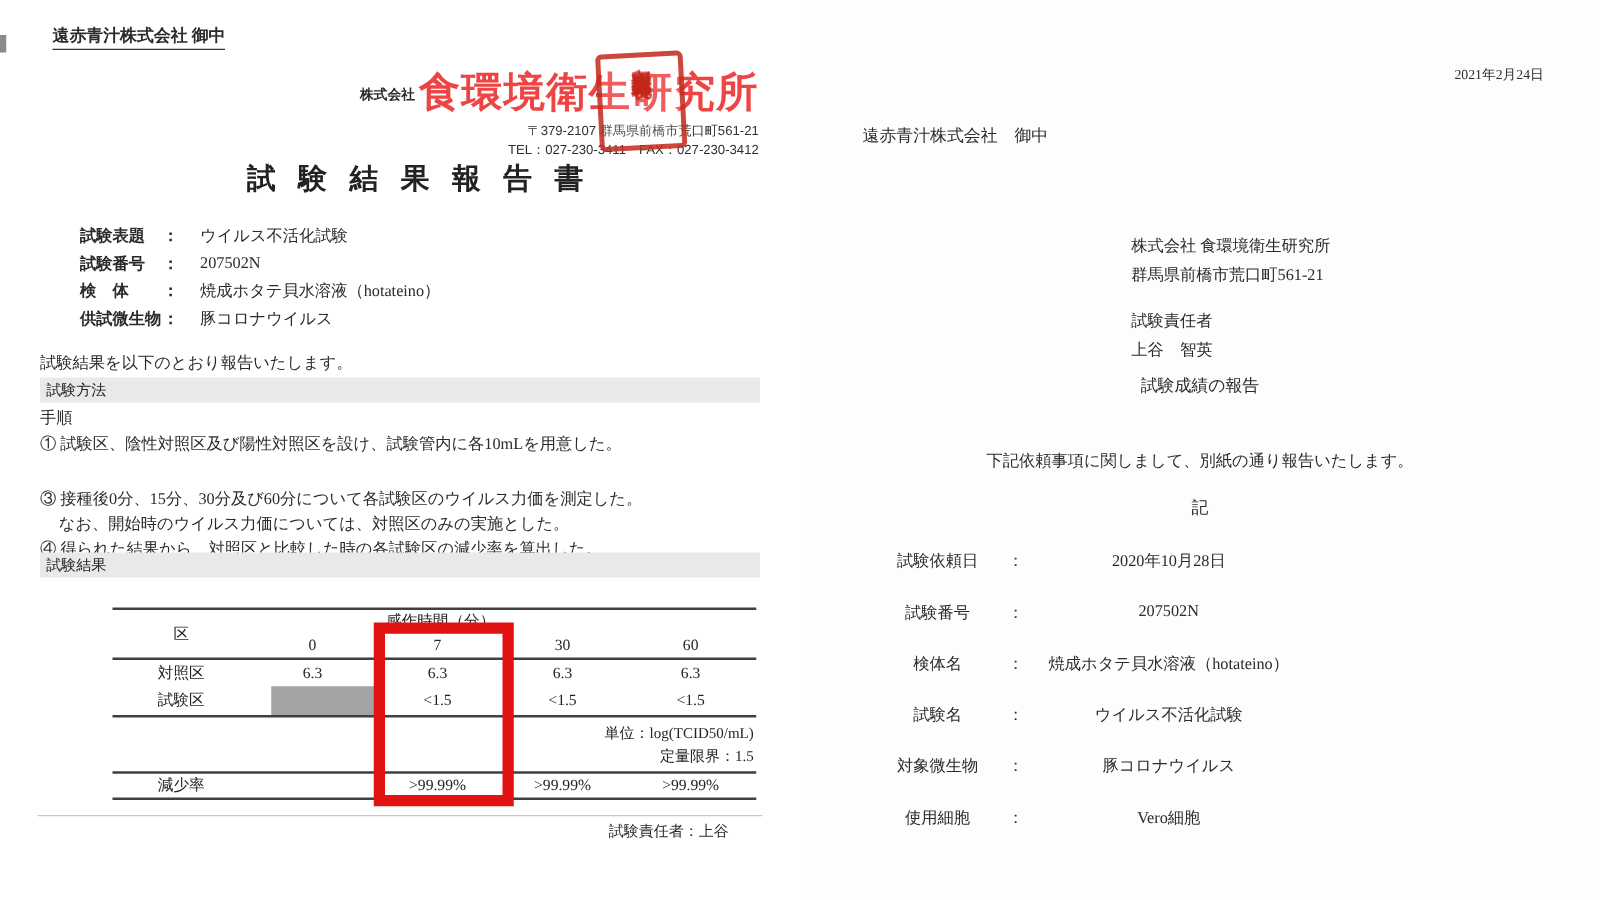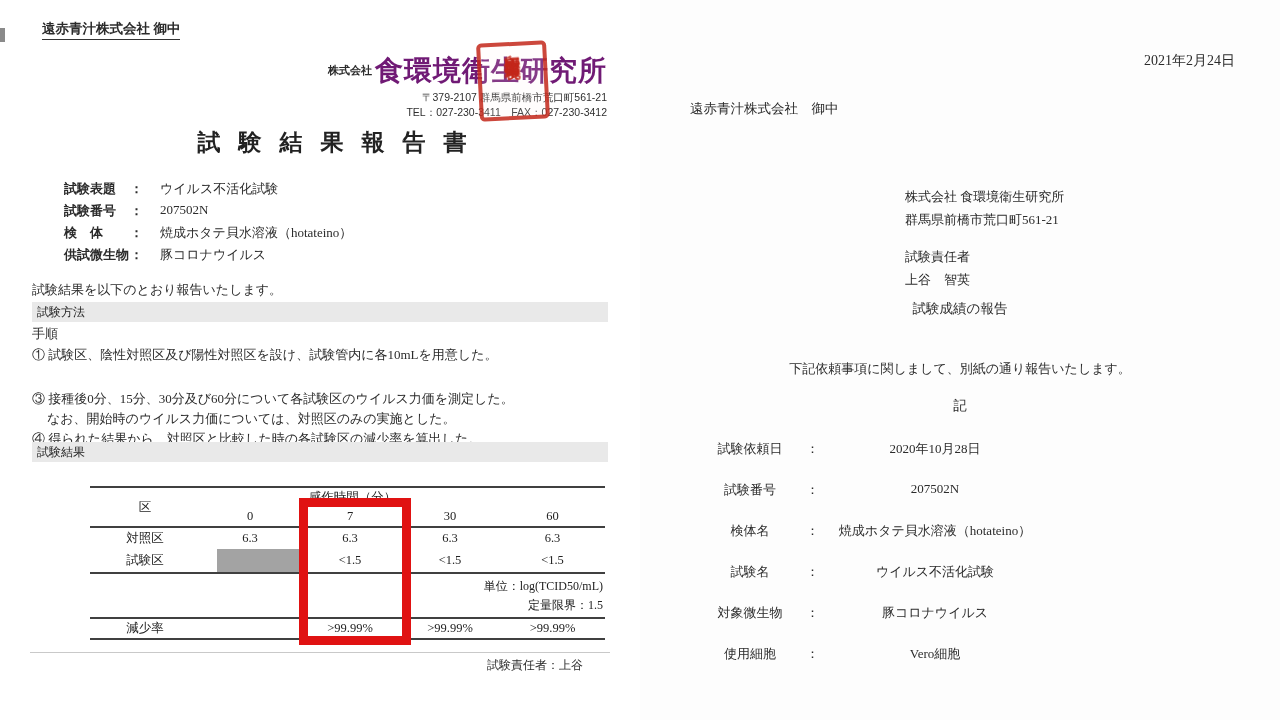--- a/index.html
+++ b/index.html
@@ -12,21 +12,21 @@
   .page.left{left:0;width:640px;}
   .page.right{left:640px;width:640px;background:#fdfdfd;}
   .abs{position:absolute;white-space:nowrap;}
 
   
   .corner-mark{position:absolute;left:0;top:28px;width:5px;height:14px;background:#8a8a8a;}
   .addressee-l{left:42px;top:20px;font-size:13.5px;font-weight:bold;border-bottom:1.2px solid #333;padding-bottom:1px;}
   .letterhead{position:absolute;right:33px;top:52px;text-align:right;font-family:"Liberation Sans","DejaVu Sans",sans-serif;}
   .logo-line{white-space:nowrap;}
   .logo-prefix{font-size:11px;font-weight:bold;vertical-align:6px;margin-right:3px;}
-  .logo-name{font-size:28px;font-weight:bold;letter-spacing:1px;color:#701a75;}
+  .logo-name{font-size:33px;font-weight:bold;letter-spacing:1px;color:#ef4444;}
   .logo-addr,.logo-tel{font-size:10.5px;color:#2f2f2f;margin-top:1px;}
   .seal{
     position:absolute;left:478px;top:42px;width:62px;height:70px;
     border:4px solid rgba(195,39,26,0.85);border-radius:5px;
     transform:rotate(-3deg);background:rgba(255,244,242,0.15);
     display:flex;align-items:center;justify-content:center;z-index:3;
   }
   .seal-text{
     writing-mode:vertical-rl;font-size:16px;line-height:18px;font-weight:bold;
     color:rgba(195,39,26,0.8);letter-spacing:-1px;height:60px;
@@ -52,21 +52,21 @@
   .rtable{border-top:2px solid #404040;}
   .units-cell{text-align:right !important;font-size:12px;line-height:19px;padding:3px 2px 2px 0 !important;}
   .grayblock{width:84px;height:23px;background:#a3a3a3;margin-left:auto;margin-right:-1px;}
   .redbox{position:absolute;left:299px;top:498px;width:112px;height:147px;
     border:9px solid #e01212;box-sizing:border-box;z-index:5;}
   .page-edge-line{position:absolute;left:30px;top:652px;width:580px;height:1px;background:#c9c9c9;}
   .footer-staff{left:283px;top:689px;font-size:11px;margin-top:40px;}
   .footer-manager{left:487px;top:657px;font-size:12px;}
 
   
-  .date-r{position:absolute;right:45px;top:52px;font-size:14px;}
+  .date-r{position:absolute;right:45px;top:52px;font-size:11px;}
   .addressee-r{left:50px;top:100px;font-size:13.5px;}
   .sender{position:absolute;left:265px;top:185px;font-size:13px;line-height:23px;}
   .sender .gap{height:14px;}
   .heading-r{left:0;top:300px;width:640px;text-align:center;font-size:13.5px;}
   .bodyline-r{left:0;top:360px;width:640px;text-align:center;font-size:13px;}
   .ki-r{left:0;top:397px;width:640px;text-align:center;font-size:13.5px;}
   .rrow{position:absolute;left:0;width:640px;font-size:13px;}
   .rlabel{position:absolute;left:50px;width:120px;text-align:center;white-space:nowrap;}
   .rcolon{position:absolute;left:166px;}
   .rvalue{position:absolute;left:145px;width:300px;text-align:center;white-space:nowrap;}

